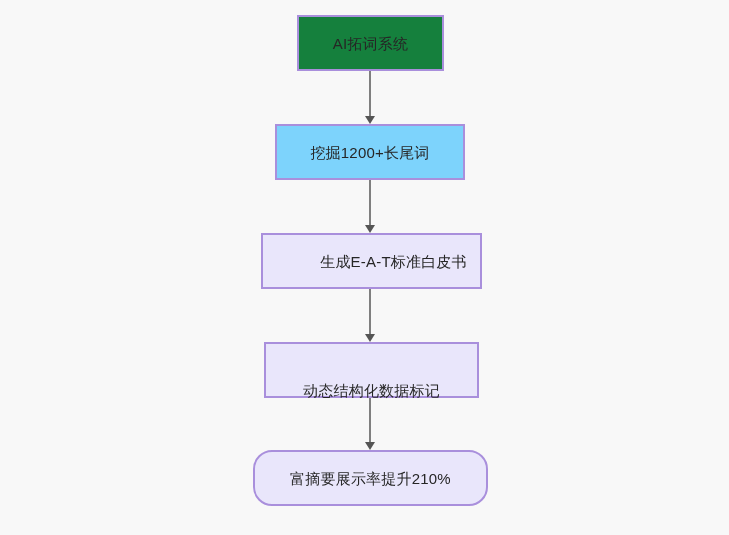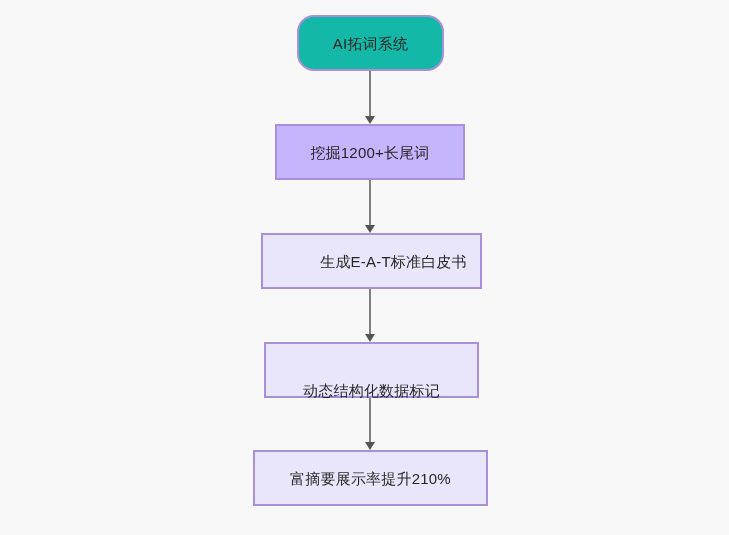--- a/index.html
+++ b/index.html
@@ -66,30 +66,30 @@
   .e0 { top: 71px;  height: 53px; }
   .e1 { top: 180px; height: 53px; }
   .e2 { top: 289px; height: 53px; }
   .e3 { top: 398px; height: 52px; }
 </style>
 </head>
 <body style="background: rgb(248, 248, 248);">
 
 <div id="flowchart">
 
-  <div class="node n0" style="background: #14b8a6; border-color: rgb(169, 143, 220); border-radius: 17px;">
+  <div class="node n0" style="background: #15803d; border-color: rgb(169, 143, 220);">
     <span class="node-label" style="color: rgb(38, 38, 38);">AI拓词系统</span>
   </div>
 
   <div class="edge e0">
     <div class="edge-line" style="height: 45px; background: rgb(127, 127, 127);"></div>
     <div class="edge-head" style="top: 45px; border-top-color: rgb(85, 85, 85);"></div>
   </div>
 
-  <div class="node n1" style="background: #c4b5fd; border-color: rgb(169, 143, 220);">
+  <div class="node n1" style="background: #7dd3fc; border-color: rgb(169, 143, 220);">
     <span class="node-label" style="color: rgb(38, 38, 38);">挖掘1200+长尾词</span>
   </div>
 
   <div class="edge e1">
     <div class="edge-line" style="height: 45px; background: rgb(127, 127, 127);"></div>
     <div class="edge-head" style="top: 45px; border-top-color: rgb(85, 85, 85);"></div>
   </div>
 
   <div class="node n2" style="background: rgb(233, 230, 251); border-color: rgb(169, 143, 220); padding-left: 44px;">
     <span class="node-label" style="color: rgb(38, 38, 38);">生成E-A-T标准白皮书</span>
@@ -102,17 +102,17 @@
 
   <div class="node n3" style="background: rgb(233, 230, 251); border-color: rgb(169, 143, 220);">
     <span class="node-label" style="color: rgb(38, 38, 38); margin-top: 40px;">动态结构化数据标记</span>
   </div>
 
   <div class="edge e3">
     <div class="edge-line" style="height: 44px; background: rgb(127, 127, 127);"></div>
     <div class="edge-head" style="top: 44px; border-top-color: rgb(85, 85, 85);"></div>
   </div>
 
-  <div class="node n4" style="background: rgb(233, 230, 251); border-color: rgb(169, 143, 220);">
+  <div class="node n4" style="background: rgb(233, 230, 251); border-color: rgb(169, 143, 220); border-radius: 19px;">
     <span class="node-label" style="color: rgb(38, 38, 38);">富摘要展示率提升210%</span>
   </div>
 
 </div>
 
 </body></html>

